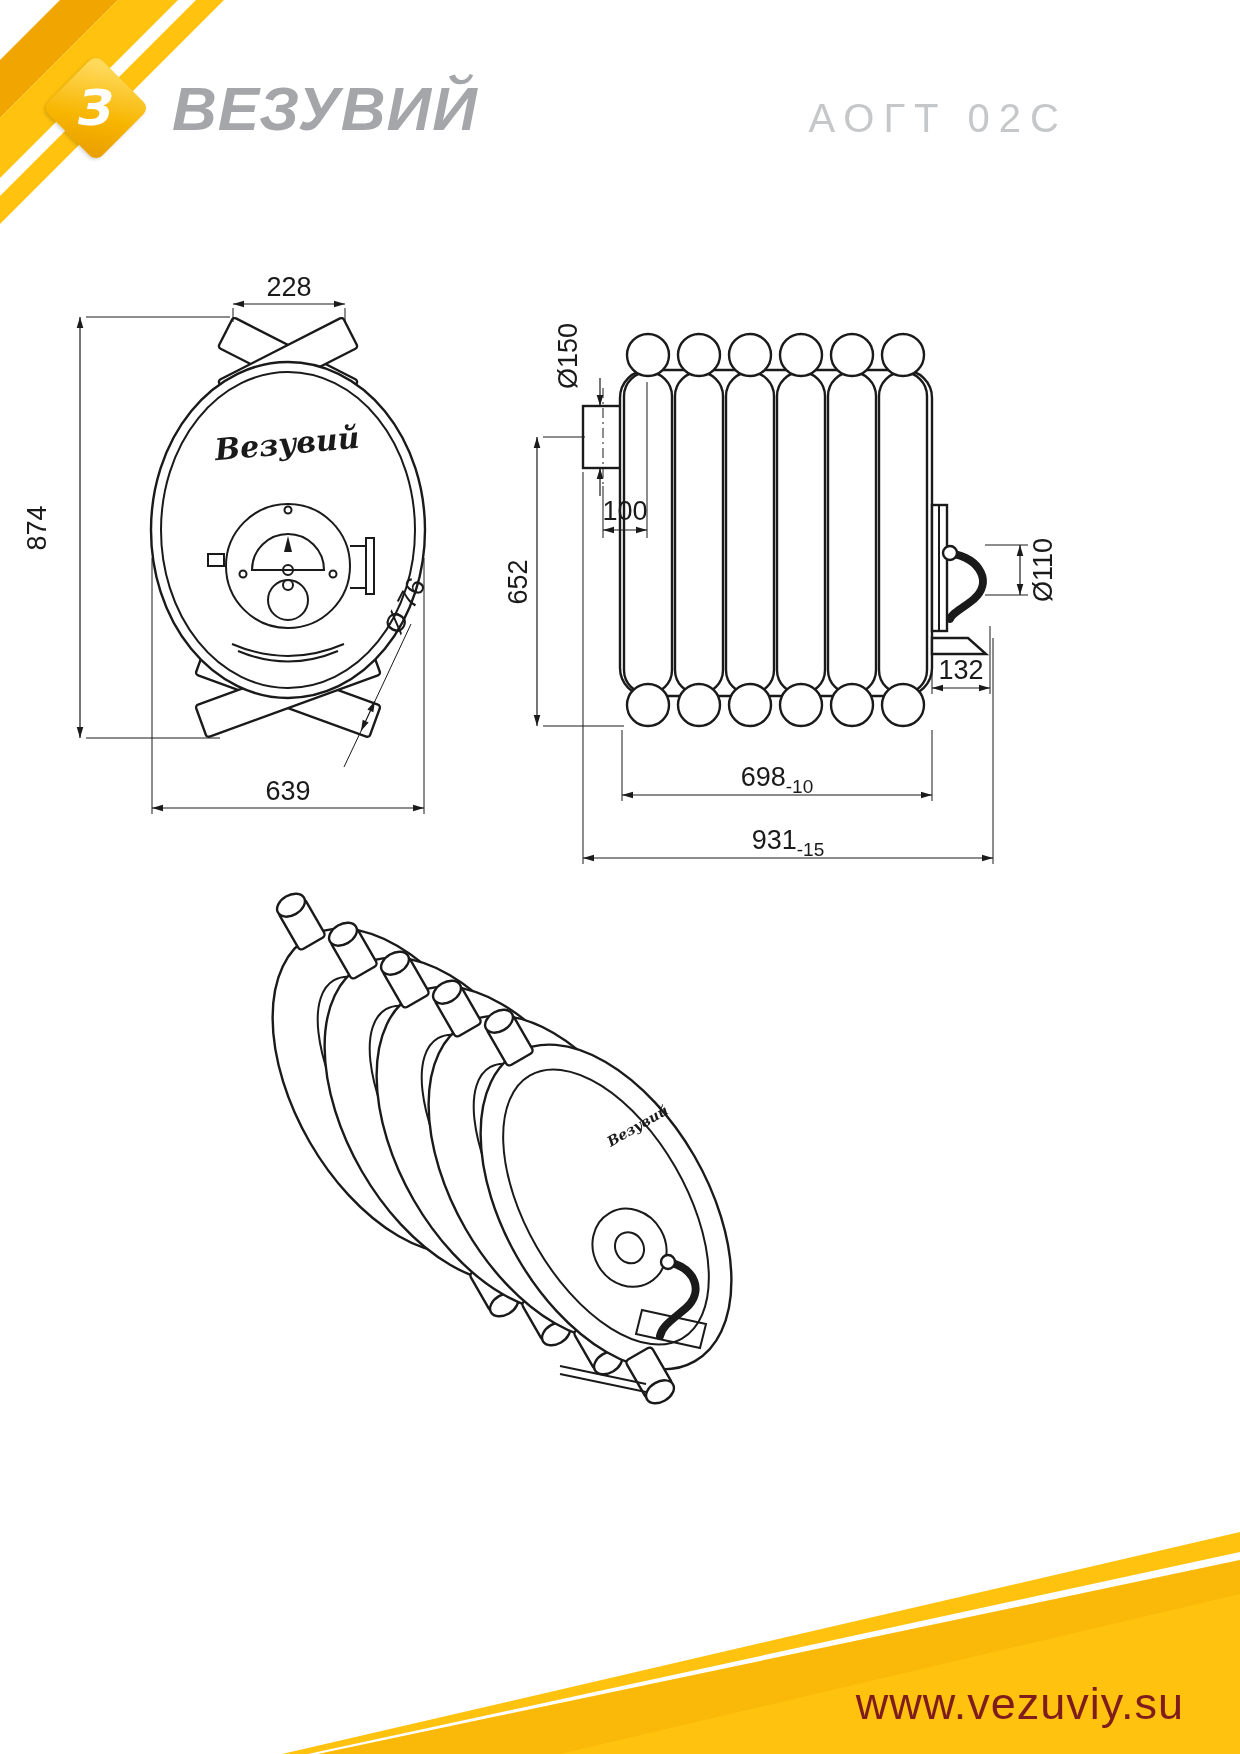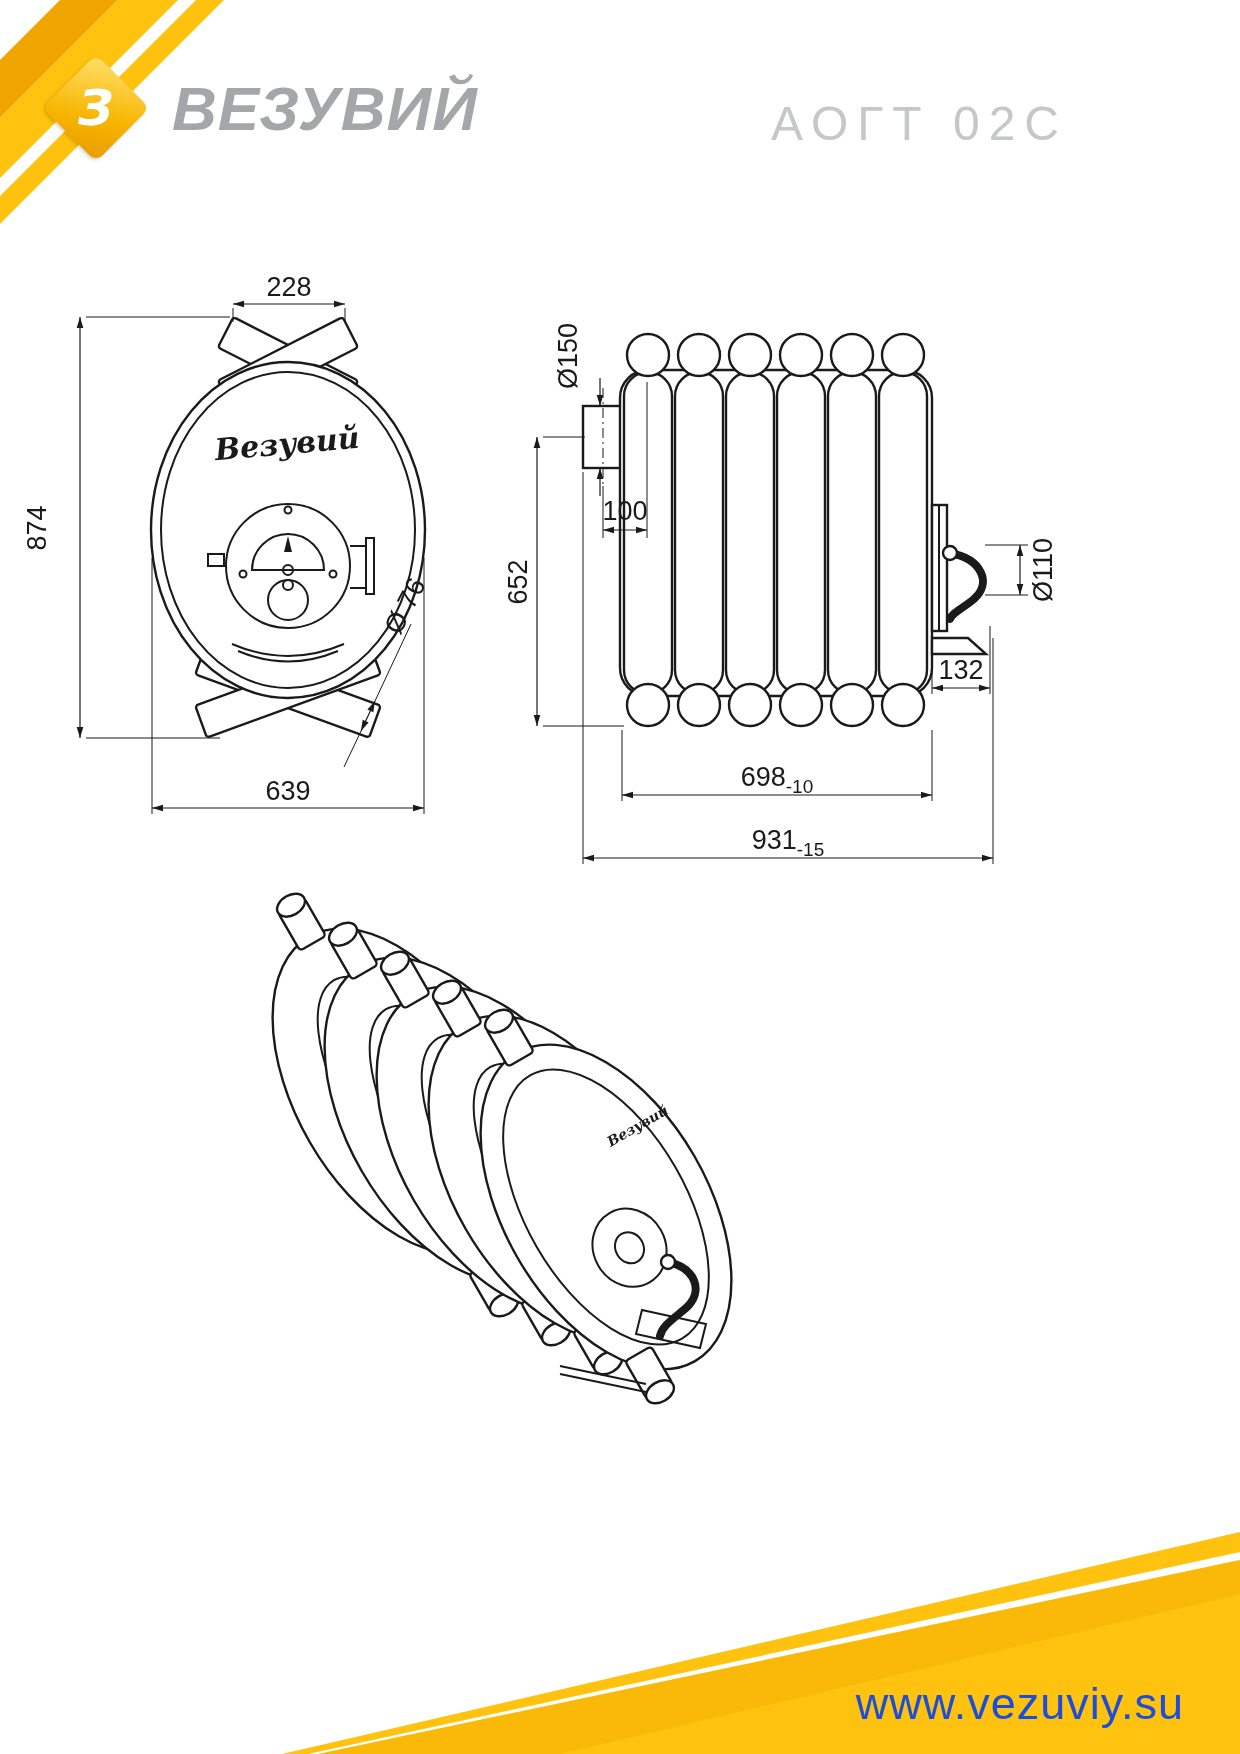--- a/index.html
+++ b/index.html
@@ -28,26 +28,26 @@
   .diamond span{
     transform:rotate(-45deg);
     font-weight:700;font-style:italic;font-size:50px;color:#fff;
     font-family:"DejaVu Sans",sans-serif;line-height:1;
   }
   .brand{
     margin-left:38px;font-size:62px;font-weight:700;font-style:italic;
     letter-spacing:1px;color:var(--brand-gray);
   }
   .model{
-    position:absolute;top:96px;right:172px;font-size:48px;
+    position:absolute;top:96px;right:172px;font-size:40px;
     letter-spacing:9px;color:var(--model-gray);font-weight:400;
   }
   .website{
     position:absolute;right:56px;bottom:24px;font-size:45px;
-    color:#1d4ed8;letter-spacing:1px;z-index:2;
+    color:#7f1d1d;letter-spacing:1px;z-index:2;
   }
   svg .ol{fill:#fff;stroke:var(--line);stroke-width:2.4}
   svg .oln{fill:none;stroke:var(--line);stroke-width:2}
   svg .dim{fill:none;stroke:var(--line);stroke-width:1.2}
   svg .ext{fill:none;stroke:var(--line);stroke-width:1}
   svg .cl{fill:none;stroke:var(--line);stroke-width:1;stroke-dasharray:10 4 2 4}
   svg .dimtxt{font-family:"Liberation Sans",sans-serif;font-size:27px;fill:var(--line)}
   svg .script{font-family:"DejaVu Serif",serif;font-style:italic;font-weight:bold;font-size:30px;fill:var(--line)}
   svg .scriptsm{font-family:"DejaVu Serif",serif;font-style:italic;font-weight:bold;font-size:14px;fill:var(--line)}
   svg .handle{fill:none;stroke:var(--line);stroke-width:8;stroke-linecap:round}

